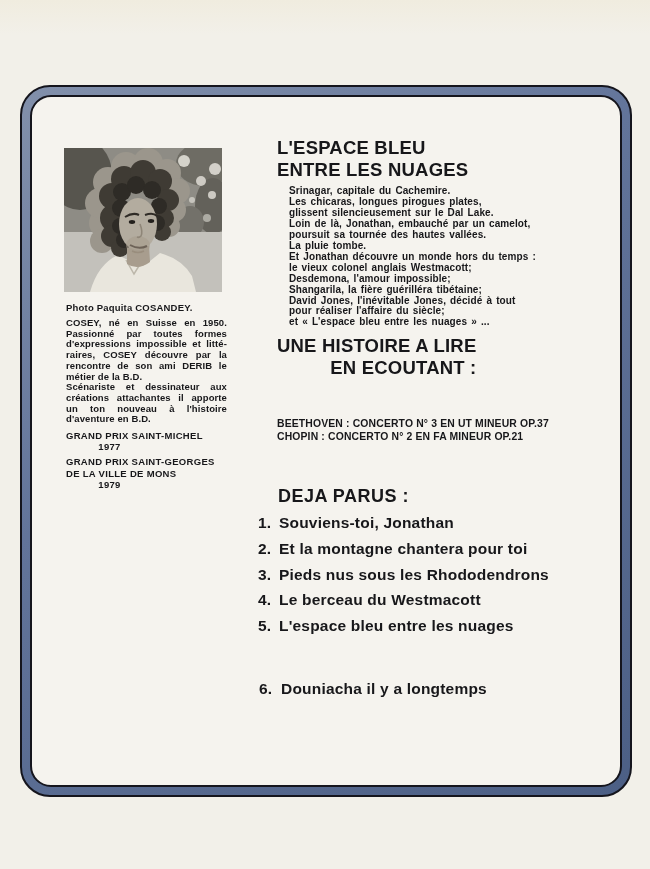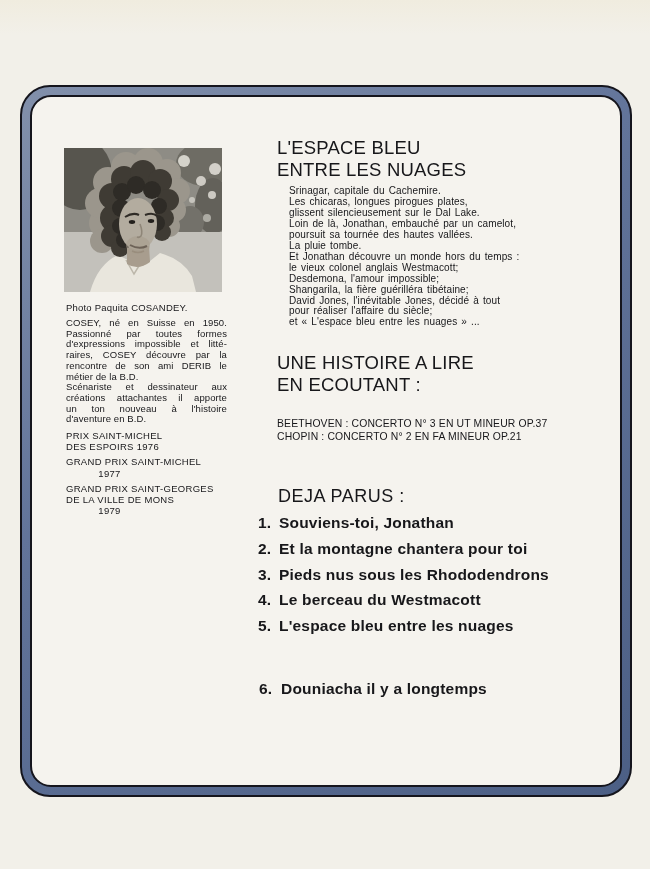--- a/index.html
+++ b/index.html
@@ -13,38 +13,38 @@
   .frame{
     position:absolute; left:20px; top:85px; width:612px; height:712px;
     box-sizing:border-box; border:2px solid #15151d; border-radius:30px;
     background:linear-gradient(145deg,#8290ab 0%, #62749a 40%, #4c5f85 100%);
   }
   .frame-inner{
     position:absolute; left:8px; top:8px; right:8px; bottom:8px;
     border:2px solid #15151d; border-radius:21px; background:#f5f3ee;
   }
   .abs{position:absolute;}
-  .b{font-weight:normal;}
+  .b{font-weight:bold;}
   .pre{white-space:pre-line;}
   .prew{white-space:pre-wrap;}
 
   
   .photo{left:64px; top:148px; width:158px; height:144px;}
   .photo svg{display:block;}
   .caption{left:66px; top:302px; width:162px; font-size:9.5px; letter-spacing:.2px;}
   .bio{left:66px; top:318px; width:161px; font-size:9.5px; line-height:10.7px; letter-spacing:.1px;}
   .bio .jl{text-align:justify; text-align-last:justify;}
   .bio .ll{text-align:left;}
   .awards{left:66px; top:430px; width:175px; font-size:9.5px; line-height:11.2px; letter-spacing:.3px;}
   .award{margin-bottom:4px;}
 
   
   .title{left:277px; top:137px; font-size:18.5px; line-height:21.5px; letter-spacing:.2px;}
   .synopsis{left:289px; top:186px; width:300px; font-size:10px; line-height:10.95px; letter-spacing:.1px; word-spacing:1.2px;}
-  .listen-heading{left:277px; top:352px; font-size:18.5px; line-height:21.5px; letter-spacing:.2px;}
+  .listen-heading{left:277px; top:335px; font-size:18.5px; line-height:21.5px; letter-spacing:.2px;text-align:right;}
   .listen-items{left:277px; top:383px; font-size:10.4px; line-height:13.4px; letter-spacing:.15px;margin-top:34px;}
   .deja-heading{left:278px; top:486px; font-size:18px; letter-spacing:.5px;}
   .deja-list{left:258px; top:510px;}
   .book-row{display:flex; height:25.8px; line-height:25.8px; font-size:15.5px; font-weight:bold; letter-spacing:.2px;}
   .book-row .num{width:21px; flex:0 0 21px;}
   .paraitre-heading{left:280px; top:652px; font-size:17px; letter-spacing:.5px;}
   .paraitre-list{left:259px; top:676px;}
   .paraitre-list .num{width:22px; flex:0 0 22px;}
 </style>
 </head>
@@ -134,22 +134,20 @@
     <div class="jl">raires, COSEY découvre par la</div>
     <div class="jl">rencontre de son ami DERIB le</div>
     <div class="ll">métier de la B.D.</div>
     <div class="jl">Scénariste et dessinateur aux</div>
     <div class="jl">créations attachantes il apporte</div>
     <div class="jl">un ton nouveau à l'histoire</div>
     <div class="ll">d'aventure en B.D.</div>
   </div>
 
   <div class="abs awards b">
-    <div class="award prew">PRIX SAINT-MICHEL
-DES ESPOIRS 1976</div>
     <div class="award prew">GRAND PRIX SAINT-MICHEL
            1977</div>
     <div class="award prew">GRAND PRIX SAINT-GEORGES
 DE LA VILLE DE MONS
            1979</div>
   </div>
 
   <div class="abs title b pre">L'ESPACE BLEU
 ENTRE LES NUAGES</div>
 

